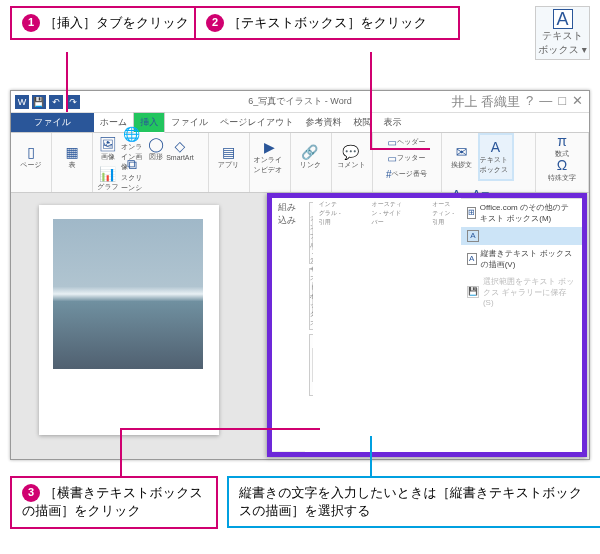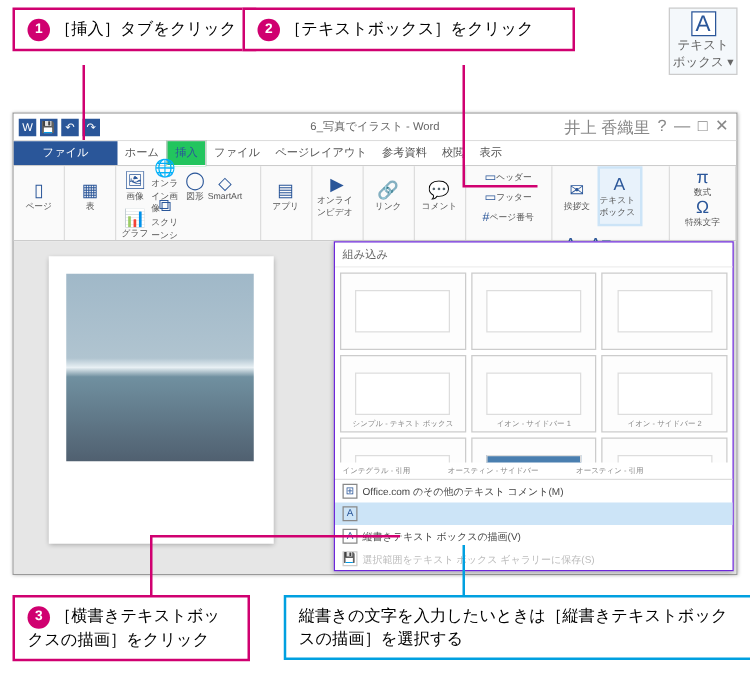--- a/index.html
+++ b/index.html
@@ -24,21 +24,21 @@
 .ribbon{height:60px;background:#fafafa;border-bottom:1px solid #ccc;display:flex;font-size:8px;color:#555}
 .rgroup{border-right:1px solid #ddd;padding:2px 4px;display:flex;flex-direction:column;justify-content:space-between}
 .rgroup .icons{display:flex;gap:2px;flex-wrap:wrap}
 .ricon{width:22px;height:28px;display:flex;flex-direction:column;align-items:center;justify-content:center;font-size:7px;color:#555}
 .ricon .g{font-size:14px;color:#2a5699}
 .ricon.big{width:32px;height:44px}
 .ricon.hl{outline:2px solid #cce4f7;background:#e8f2fb}
 .docarea{position:absolute;left:0;top:102px;right:0;bottom:0;background:#e6e6e6;display:flex}
 .page{margin:12px 0 0 28px;width:180px;height:230px;background:#fff;box-shadow:0 1px 4px rgba(0,0,0,.3);padding:14px;position:relative}
 .photo{width:150px;height:150px;background:linear-gradient(#a0b8c8 0%,#b0c4d0 45%,#e8f0f4 50%,#7090a0 55%,#506070 100%)}
-.gallery{position:absolute;top:102px;right:2px;width:320px;bottom:2px;background:#fff;border:1px solid #6d28d9;box-shadow:-1px 1px 4px rgba(0,0,0,.3);z-index:10;display:flex;flex-direction:column}
+.gallery{position:absolute;top:102px;right:2px;width:320px;bottom:2px;background:#fff;border:5px solid #6d28d9;box-shadow:-1px 1px 4px rgba(0,0,0,.3);z-index:10;display:flex;flex-direction:row}
 .gal-head{font-size:9px;color:#666;padding:3px 6px;border-bottom:1px solid #eee}
 .gal-grid{flex:1;overflow:hidden;padding:4px;display:grid;grid-template-columns:repeat(3,1fr);grid-auto-rows:62px;gap:4px}
 .gitem{border:1px solid #ccc;background:#fdfdfd;display:flex;align-items:center;justify-content:center;font-size:6px;color:#aaa;position:relative;padding:2px}
 .gitem .prev{width:80%;height:60%;border:1px solid #ddd;background:#fff}
 .gitem .prev.blue{background:#4a7fb0}
 .gitem .lbl{position:absolute;bottom:1px;font-size:6px;color:#888;width:100%;text-align:center}
 .gal-foot{border-top:1px solid #ddd;font-size:8px;color:#444}
 .gal-foot .row{padding:3px 6px;display:flex;align-items:center;gap:4px}
 .gal-foot .row.hl{background:#cce4f7}
 .gal-foot .row .ic{width:12px;height:12px;border:1px solid #888;font-size:8px;text-align:center;line-height:10px;color:#2a5699}
@@ -245,40 +245,40 @@
 
     </div>
     <div style="font-size:6px;color:#888;padding:2px 6px;display:flex;gap:30px">
       <span>インテグラル - 引用</span>
       <span>オースティン - サイドバー</span>
       <span>オースティン - 引用</span>
     </div>
     <div class="gal-foot">
       <div class="row">
           <span class="ic">⊞</span>
-          <span>Office.com のその他のテキスト コメント(M)</span>
+          <span>Office.com のその他のテキスト ボックス(M)</span>
         </div>
       <div class="row hl">
           <span class="ic">A</span>
         </div>
       <div class="row">
           <span class="ic">A</span>
           <span>縦書きテキスト ボックスの描画(V)</span>
         </div>
       <div class="row" style="color:#bbb">
           <span class="ic" style="border-color:#ccc;color:#ccc">💾</span>
           <span>選択範囲をテキスト ボックス ギャラリーに保存(S)</span>
         </div>
     </div>
   </div>
 </div>
 
 <div class="line" style="left:120px;top:428px;width:2px;height:50px"></div>
 <div class="line" style="left:120px;top:428px;width:200px;height:2px"></div>
 <div class="line-b" style="left:370px;top:436px;width:2px;height:40px"></div>
 
-<div class="callout" style="left:10px;top:476px;width:190px">
+<div class="callout" style="left:10px;top:476px;width:208px">
   <span class="num">3</span><span>［横書きテキストボックスの描画］をクリック</span>
 </div>
 
 <div class="callout-blue" style="left:227px;top:476px;width:376px">
   <span>縦書きの文字を入力したいときは［縦書きテキストボックスの描画］を選択する</span>
 </div>
 
 </body></html>

